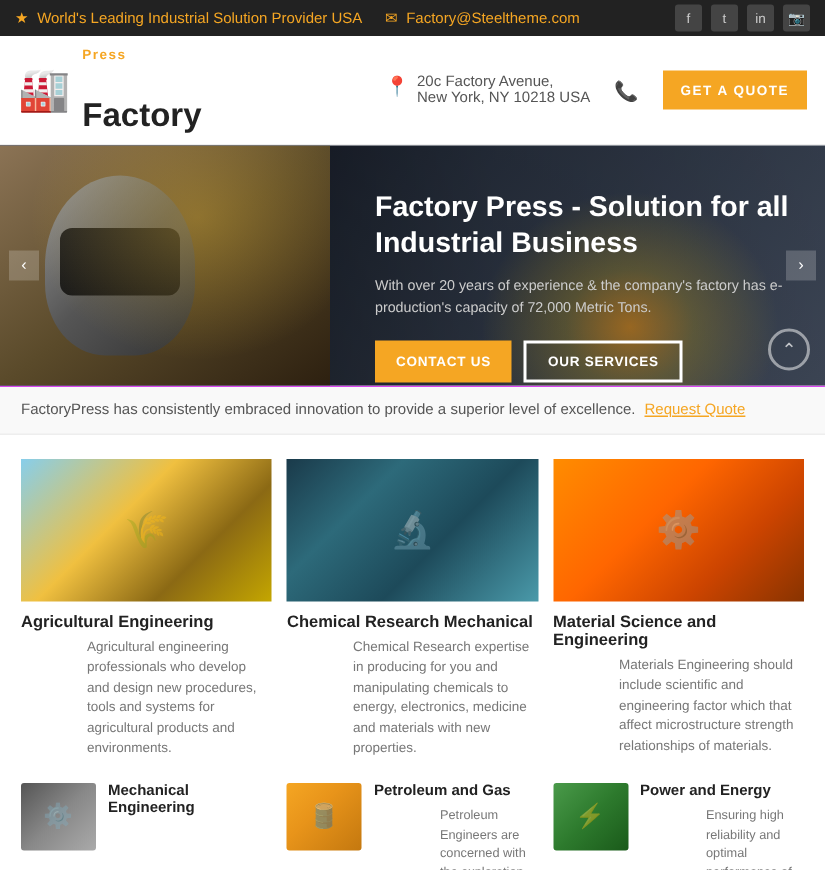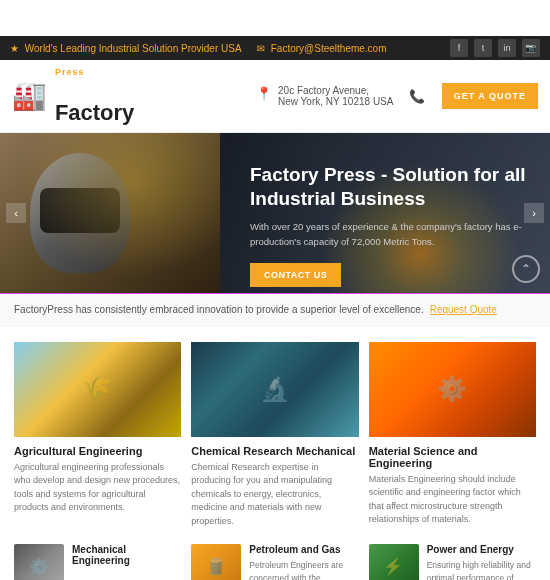--- a/index.html
+++ b/index.html
@@ -7,21 +7,20 @@
 
     
     .top-bar {
       background: #222;
       color: #aaa;
       font-size: 10px;
       padding: 3px 10px;
       display: flex;
       align-items: center;
       justify-content: space-between;
-      margin-top: 36px;
     }
     .top-bar-left { display: flex; gap: 12px; align-items: center; }
     .top-bar-left span { color: #f5a623; margin-right: 3px; }
     .top-bar-right { display: flex; gap: 6px; align-items: center; }
     .social-icon {
       width: 18px; height: 18px; background: #444; border-radius: 2px;
       display: flex; align-items: center; justify-content: center;
       color: #ccc; font-size: 9px; cursor: pointer;
     }
 
@@ -130,21 +129,21 @@
     .service-img-agri {
       background: linear-gradient(135deg, #87CEEB 0%, #f0c040 40%, #8B6914 70%, #c4a600 100%);
     }
     .service-img-chem {
       background: linear-gradient(135deg, #1a3a4a 0%, #2d6a7a 30%, #1d4a5a 60%, #4a9aaa 100%);
     }
     .service-img-mat {
       background: linear-gradient(135deg, #ff8c00 0%, #ff6600 40%, #cc4400 70%, #883300 100%);
     }
     .service-title { font-size: 11px; font-weight: bold; color: #222; margin-bottom: 4px; }
-    .service-desc { font-size: 9px; color: #777; line-height: 1.5; }
+    .service-desc { font-size: 9px; color: #777; line-height: 1.5; margin-left: 44px; }
 
     
     .services-bottom { display: flex; gap: 10px; }
     .service-row { flex: 1; display: flex; gap: 8px; align-items: flex-start; }
     .service-thumb {
       width: 50px; height: 45px; flex-shrink: 0; border-radius: 2px; overflow: hidden;
     }
     .service-thumb-mech {
       background: linear-gradient(135deg, #555 0%, #888 50%, #aaa 100%);
     }
@@ -214,20 +213,21 @@
   <div class="hero-bg"></div>
   <div class="hero-worker">
     <div class="worker-helmet"></div>
   </div>
   <div class="hero-sparks"></div>
   <div class="hero-content">
     <h1>Factory Press - Solution for all Industrial Business</h1>
     <p>With over 20 years of experience &amp; the company's factory has e-production's capacity of 72,000 Metric Tons.</p>
     <div class="hero-buttons">
       <button class="btn-contact">CONTACT US</button>
+      <button class="btn-services">OUR SERVICES</button>
     </div>
   </div>
   <button class="hero-arrow">‹</button>
   <button class="hero-arrow hero-arrow-right">›</button>
   <div class="scroll-up">⌃</div>
 </div>
 
 <div class="banner">
   <span>FactoryPress has consistently embraced innovation to provide a superior level of excellence.</span>
   <a>Request Quote</a>

